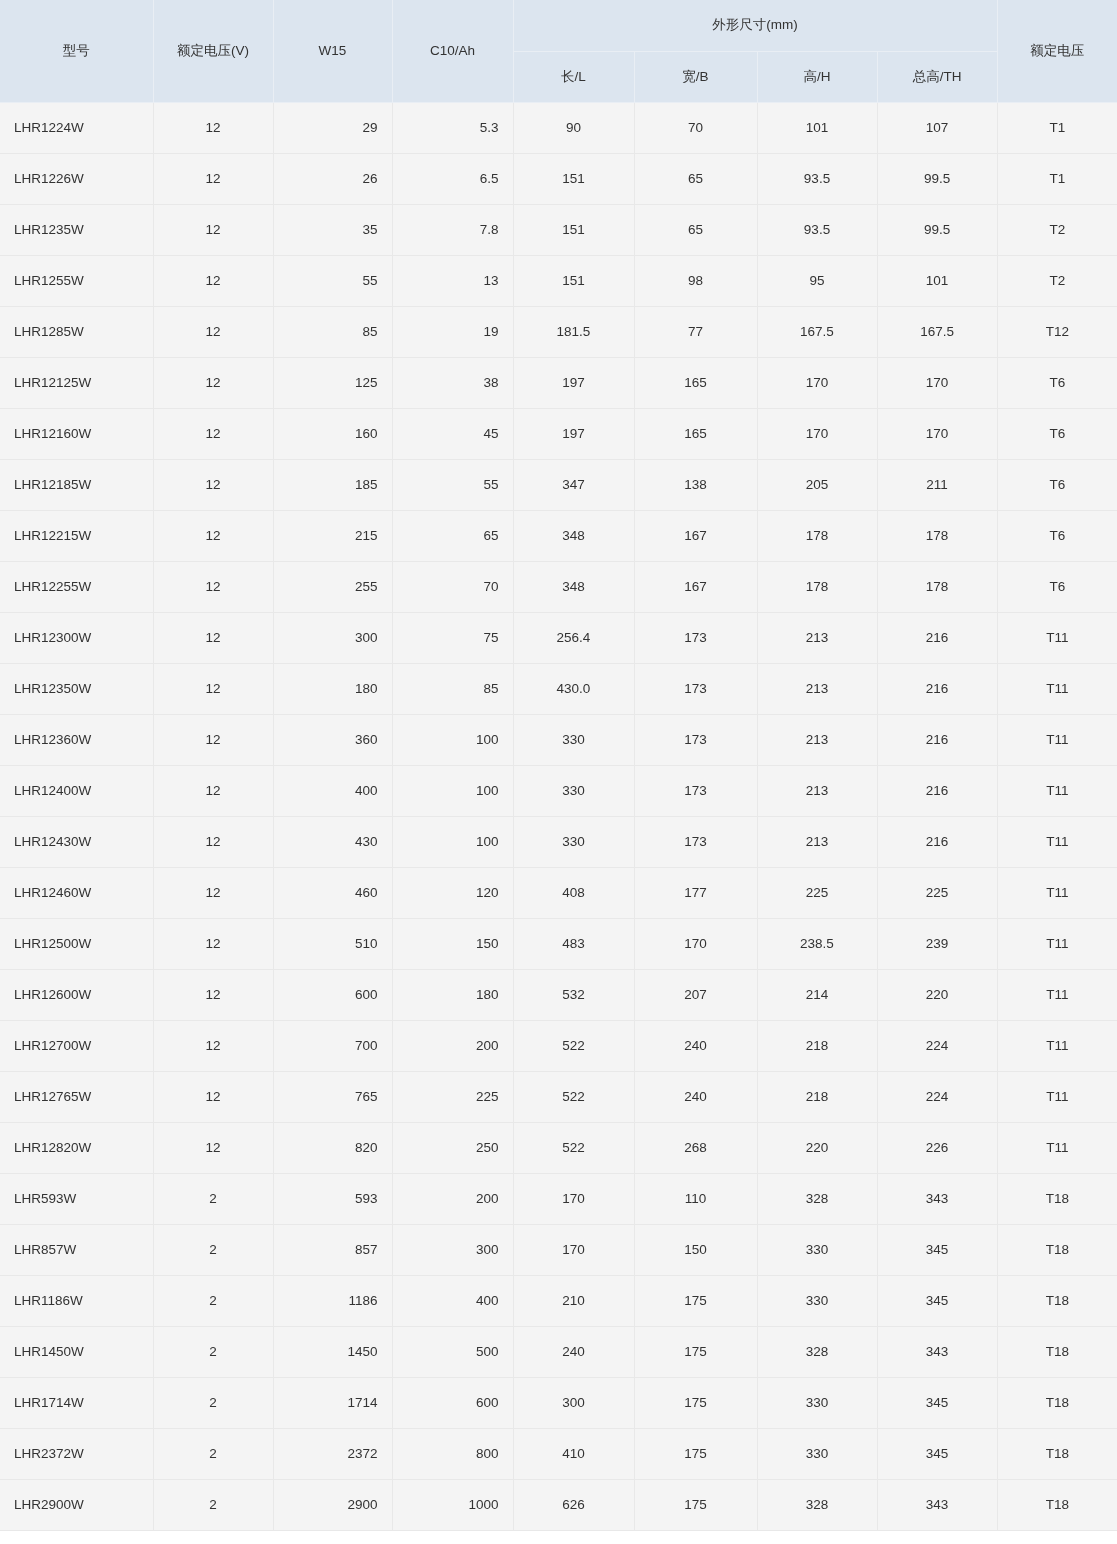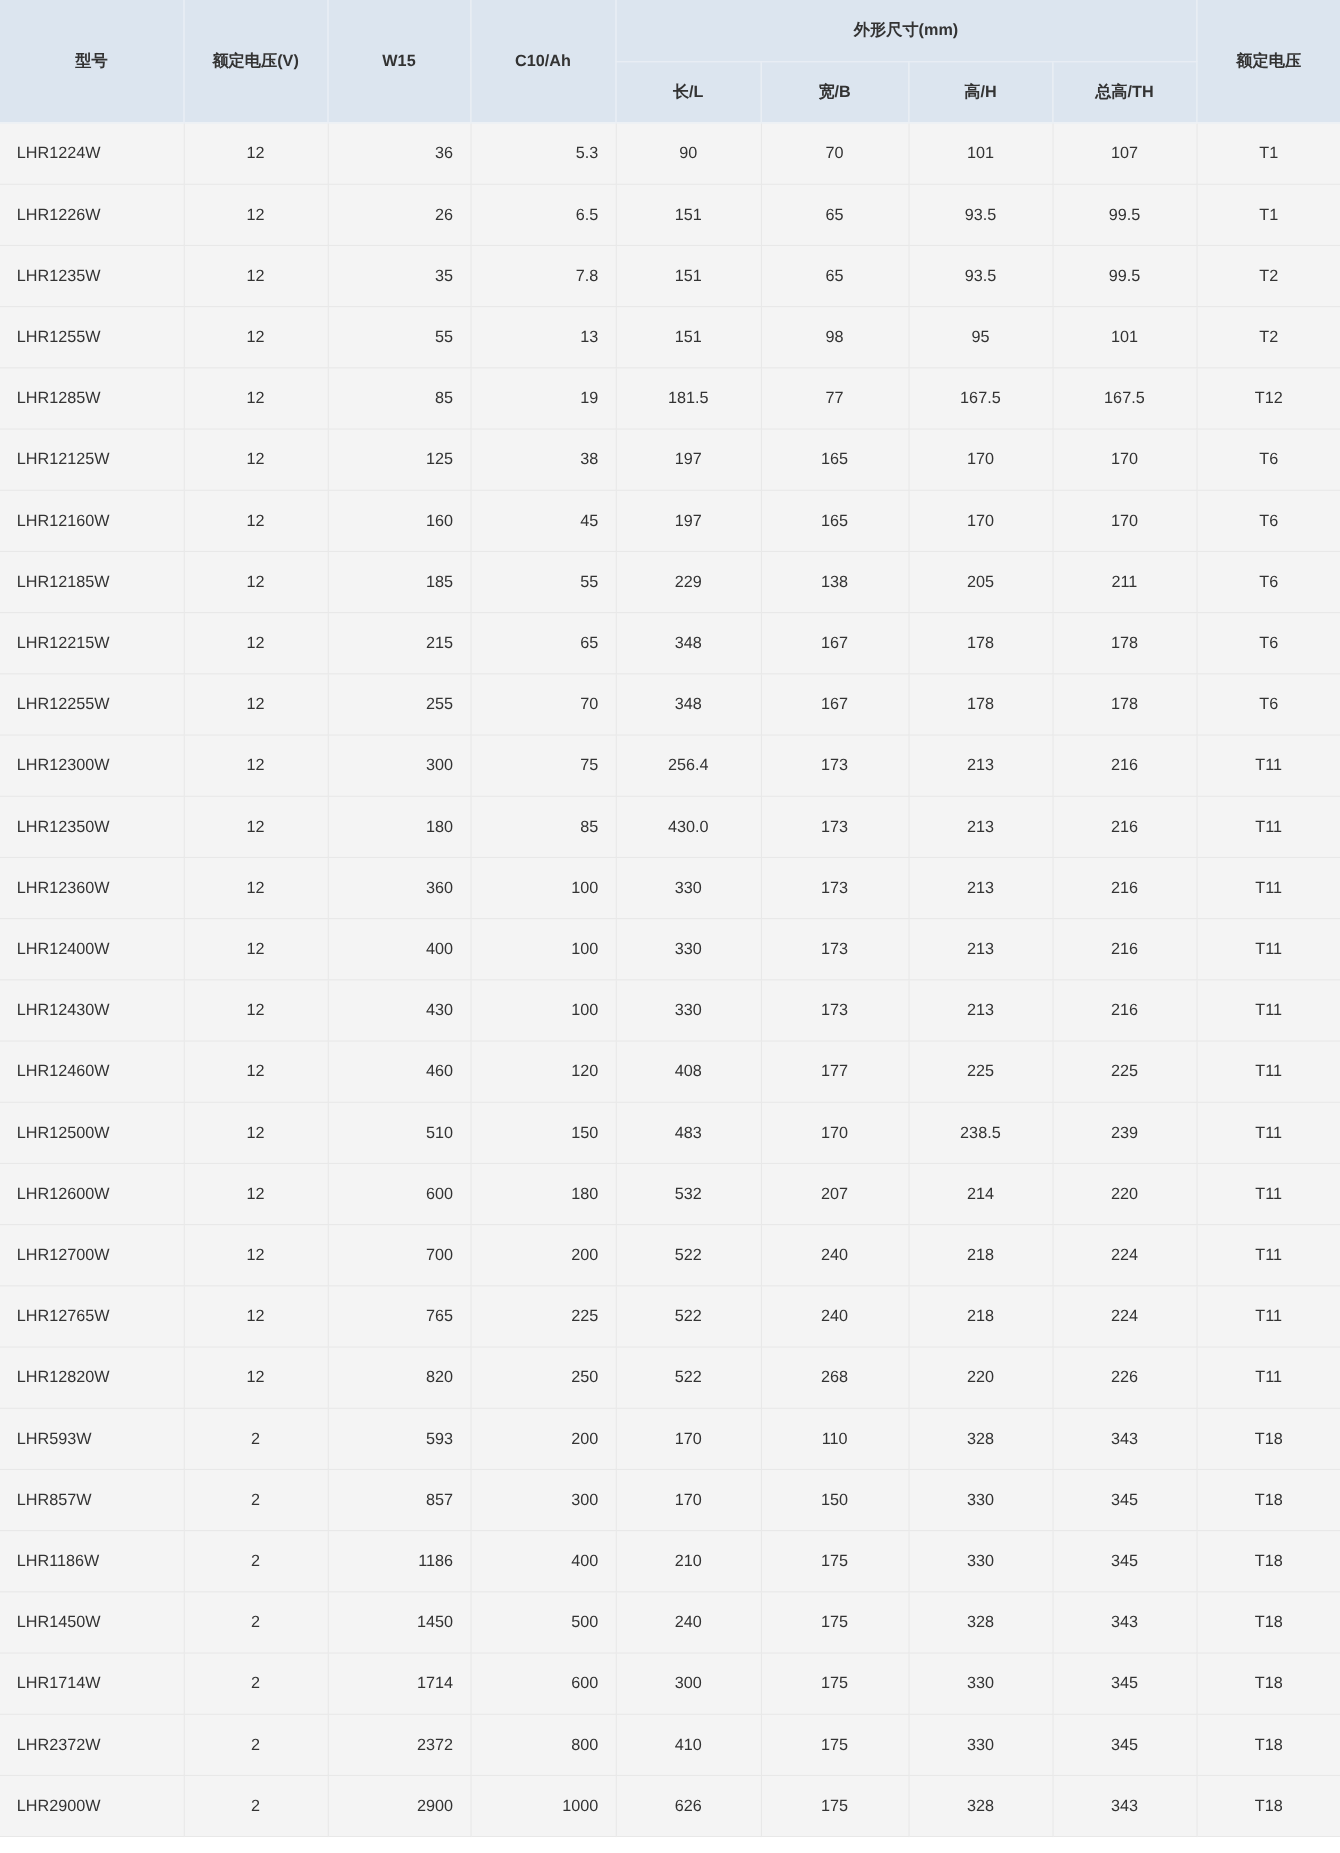--- a/index.html
+++ b/index.html
@@ -21,21 +21,21 @@
     width: 1117px;
     border-collapse: collapse;
     table-layout: fixed;
     font-size: 13.5px;
   }
 
   
   .spec-table thead th {
     background: #dce5ef;
     color: #333333;
-    font-weight: bold;
+    font-weight: normal;
     font-size: 13.5px;
     border-right: 1px solid #e9eef4;
     border-bottom: 1px solid #e9eef4;
     padding: 0 14px;
     text-align: center;
     vertical-align: middle;
     line-height: 1.3;
   }
   .spec-table thead tr.hrow1 th { height: 51px; }
   .spec-table thead tr.hrow2 th { height: 51px; }
@@ -106,21 +106,21 @@
       <th>长/L</th>
       <th>宽/B</th>
       <th>高/H</th>
       <th>总高/TH</th>
     </tr>
   </thead>
   <tbody id="table-body">
       <tr>
         <td class="al-left">LHR1224W</td>
         <td class="al-center">12</td>
-        <td class="al-right">36</td>
+        <td class="al-right">29</td>
         <td class="al-right">5.3</td>
         <td class="al-center">90</td>
         <td class="al-center">70</td>
         <td class="al-center">101</td>
         <td class="al-center">107</td>
         <td class="al-center last">T1</td>
       </tr>
       <tr>
         <td class="al-left">LHR1226W</td>
         <td class="al-center">12</td>
@@ -185,21 +185,21 @@
         <td class="al-center">165</td>
         <td class="al-center">170</td>
         <td class="al-center">170</td>
         <td class="al-center last">T6</td>
       </tr>
       <tr>
         <td class="al-left">LHR12185W</td>
         <td class="al-center">12</td>
         <td class="al-right">185</td>
         <td class="al-right">55</td>
-        <td class="al-center">229</td>
+        <td class="al-center">347</td>
         <td class="al-center">138</td>
         <td class="al-center">205</td>
         <td class="al-center">211</td>
         <td class="al-center last">T6</td>
       </tr>
       <tr>
         <td class="al-left">LHR12215W</td>
         <td class="al-center">12</td>
         <td class="al-right">215</td>
         <td class="al-right">65</td>

